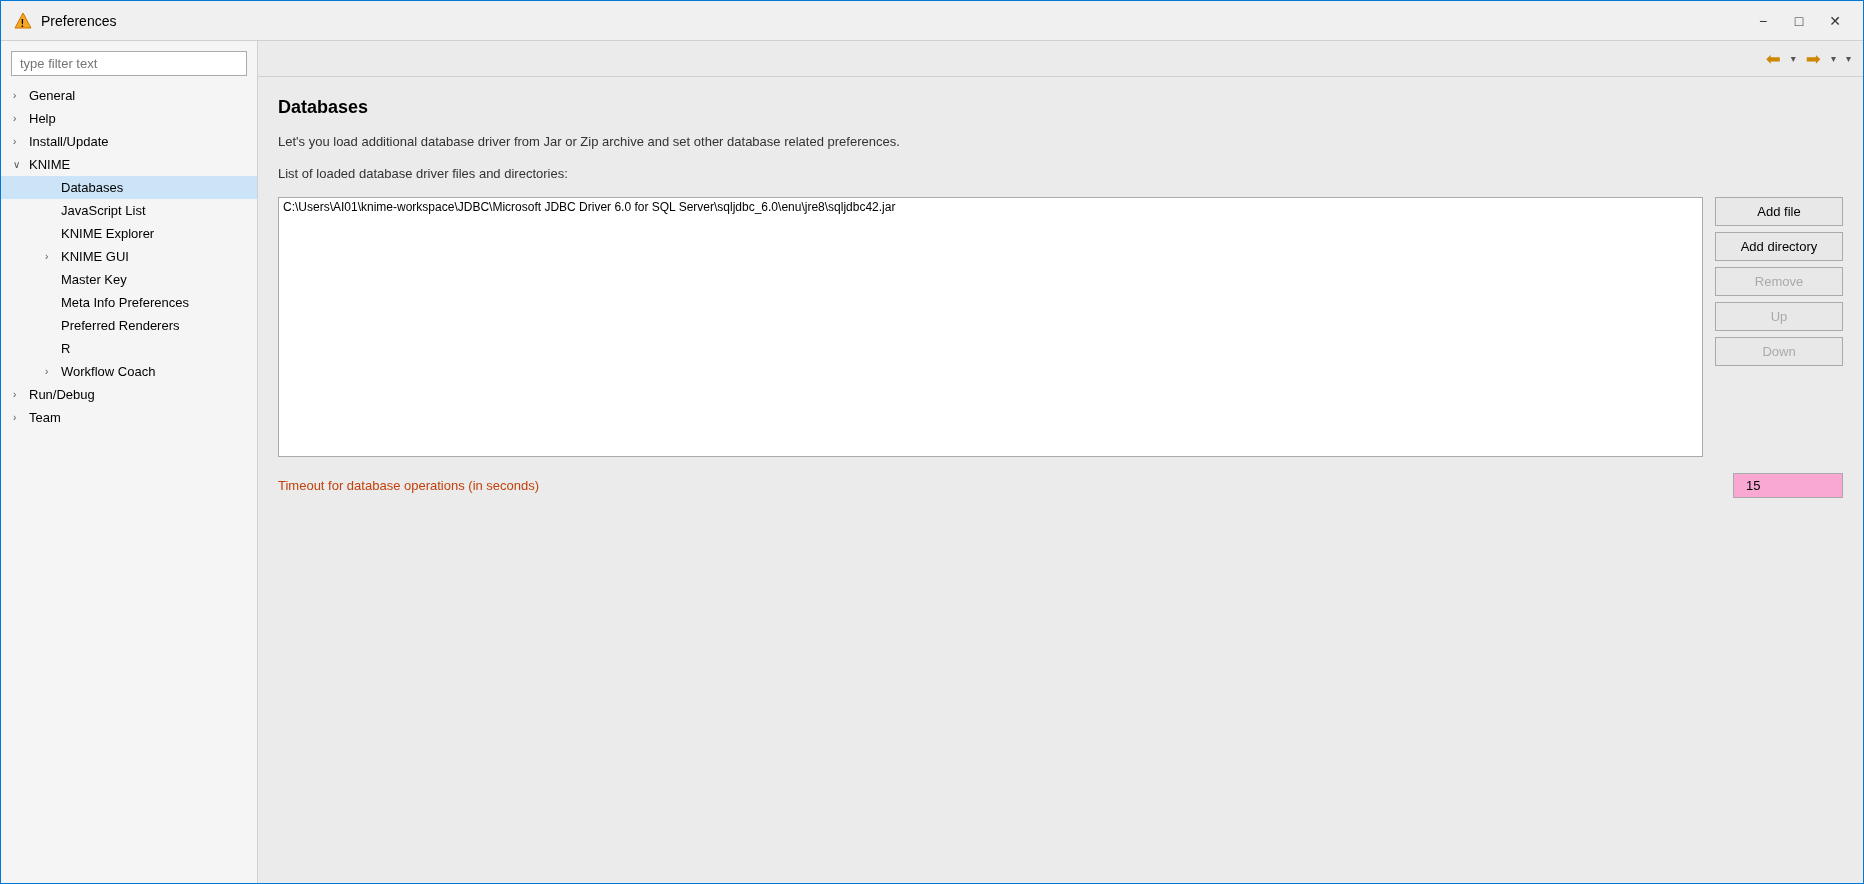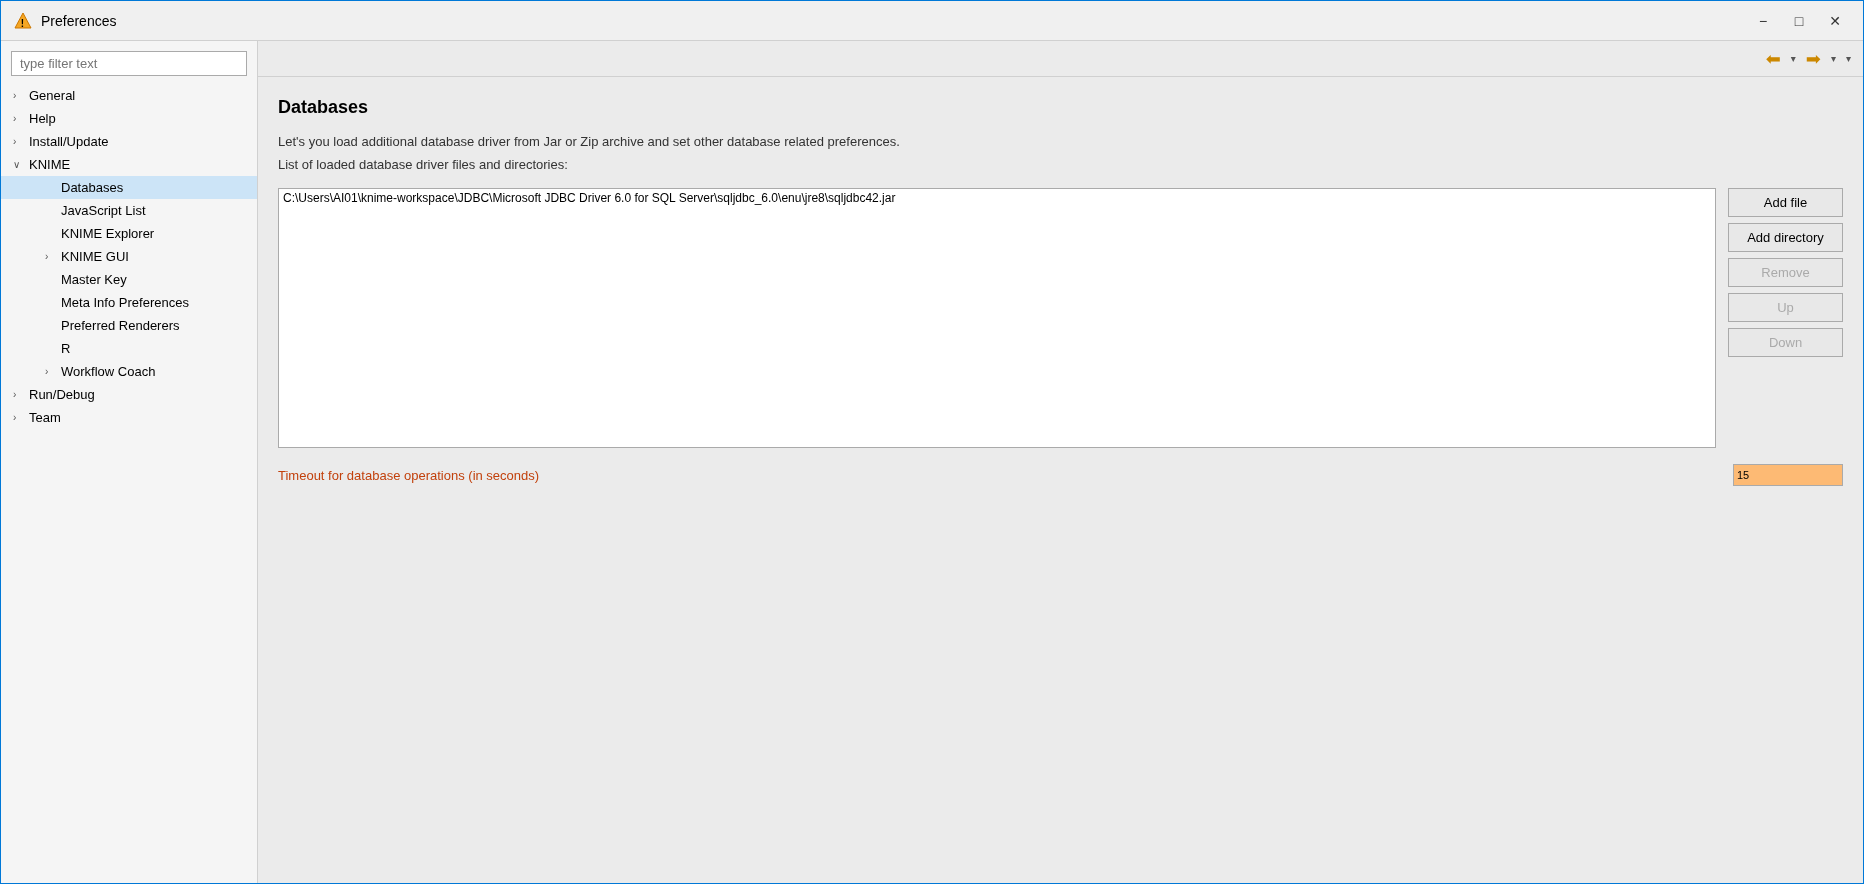--- a/index.html
+++ b/index.html
@@ -164,21 +164,21 @@
 
     .panel-title {
       font-size: 18px;
       font-weight: bold;
       color: #000;
       margin-bottom: 16px;
     }
 
     .description-text {
       color: #333;
-      margin-bottom: 8px;
+      margin-bottom: 17px;
       font-size: 13px;
     }
 
     .list-label {
       color: #333;
       margin-bottom: 16px;
       font-size: 13px;
     }
 
     .file-list-section {
@@ -202,21 +202,21 @@
       padding: 2px 4px;
       white-space: nowrap;
       overflow: hidden;
       text-overflow: ellipsis;
     }
 
     .button-column {
       display: flex;
       flex-direction: column;
       gap: 6px;
-      width: 115px;
+      width: 128px;
       flex-shrink: 0;
     }
 
     .action-btn {
       padding: 6px 8px;
       background: #e8e8e8;
       border: 1px solid #aaa;
       cursor: pointer;
       font-size: 13px;
       text-align: center;
@@ -234,24 +234,24 @@
       justify-content: space-between;
     }
 
     .timeout-label {
       font-size: 13px;
       color: #c2410c;
     }
 
     .timeout-input {
       width: 110px;
-      padding: 4px 3px;
+      padding: 4px 12px;
       border: 1px solid #aaa;
-      background: #fdba74;
-      font-size: 11px;
+      background: #f9a8d4;
+      font-size: 13px;
       text-align: left;
       outline: none;
     }
   </style>
 </head>
 <body>
 
 <div class="window">
 
   <div class="title-bar">

